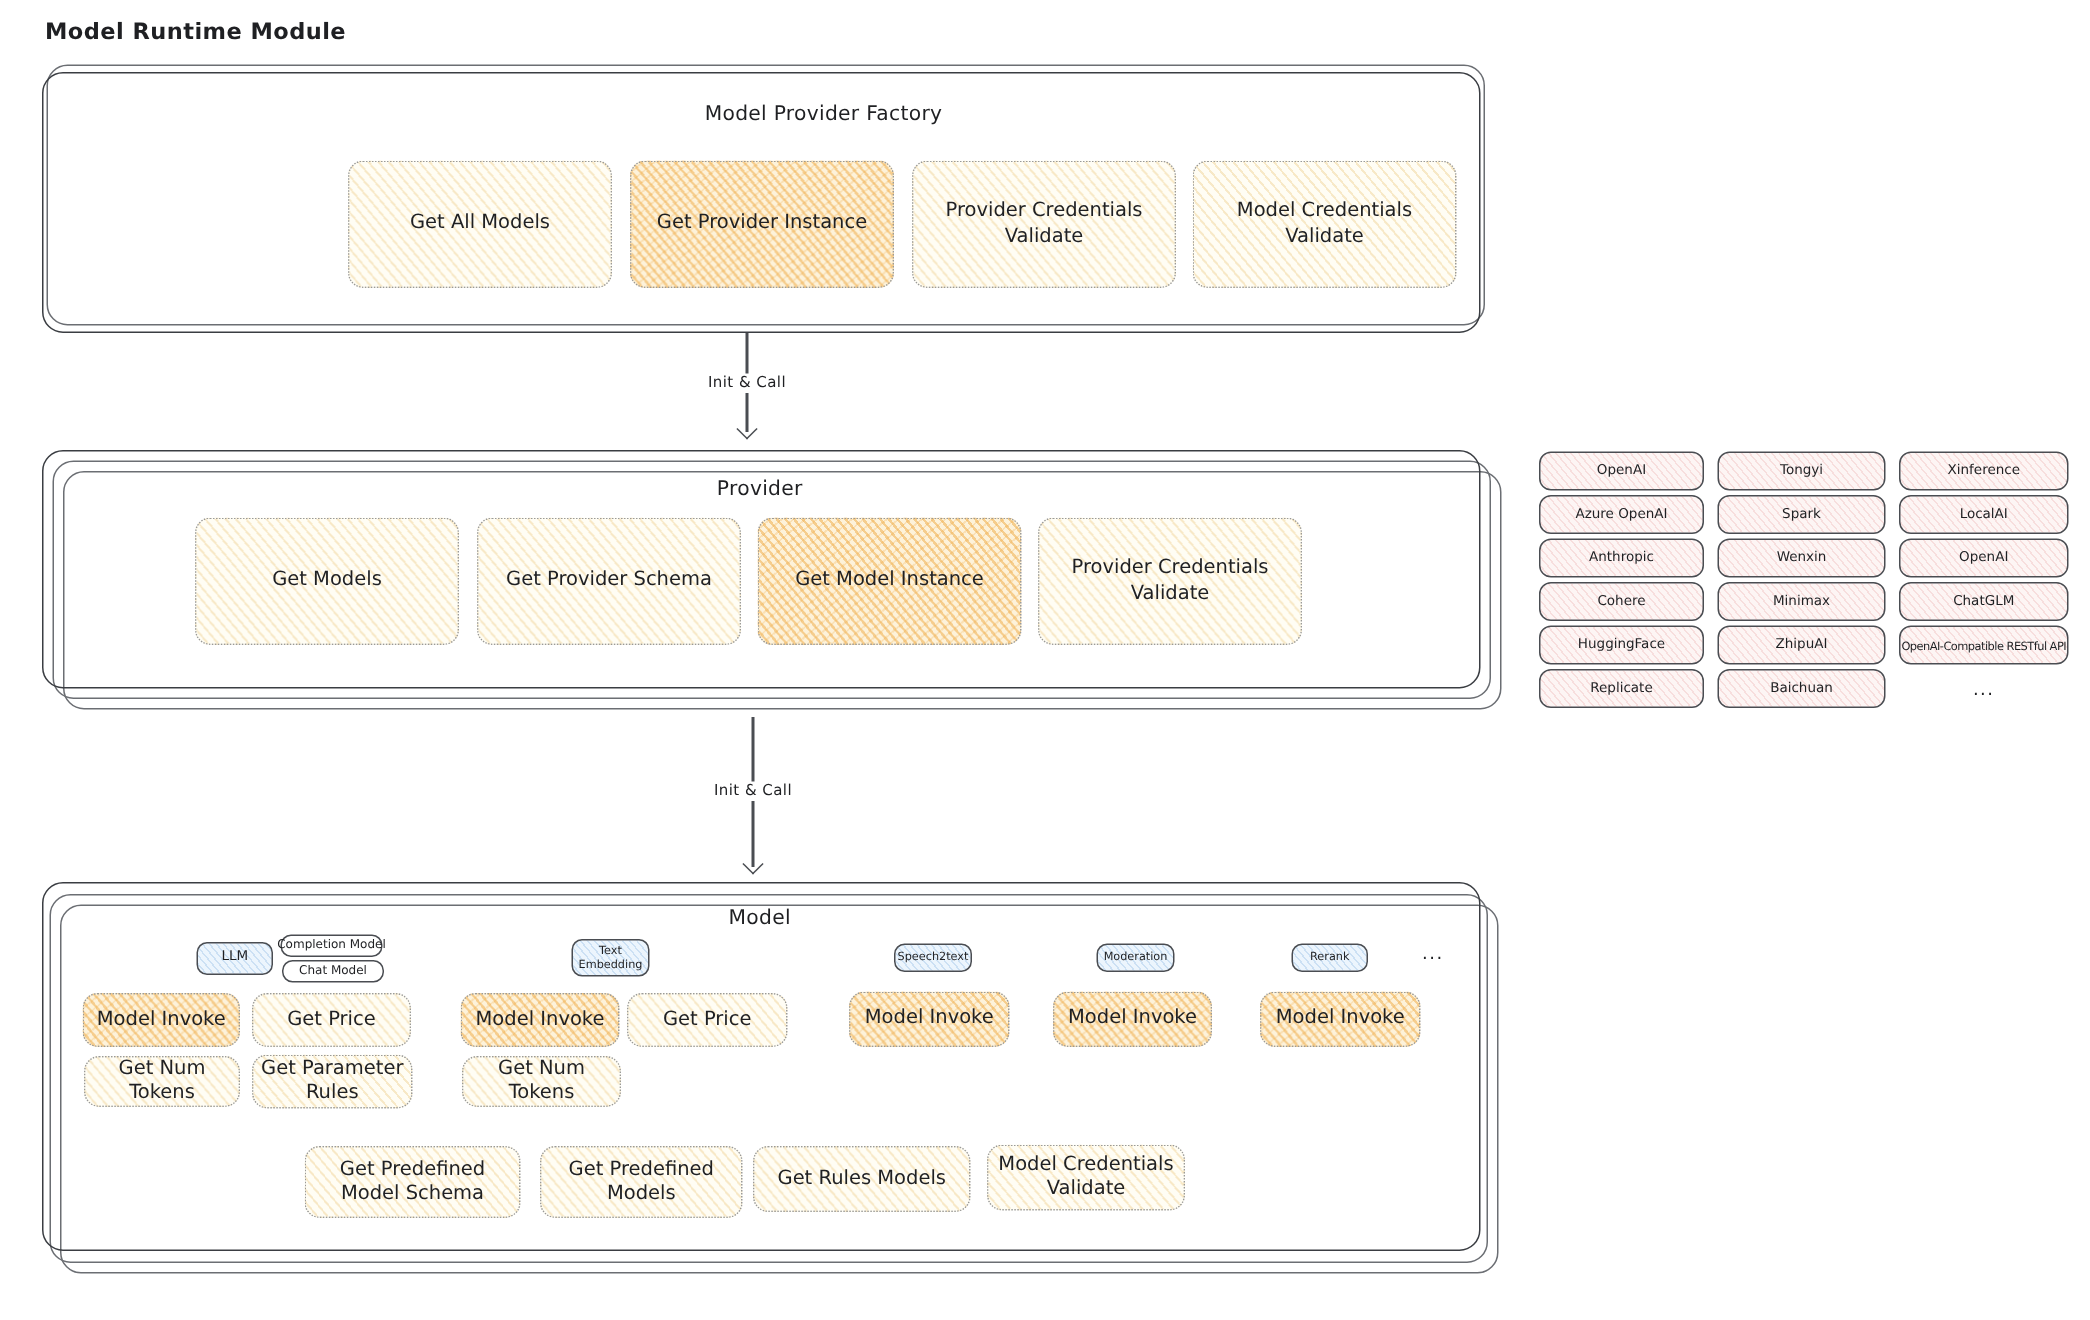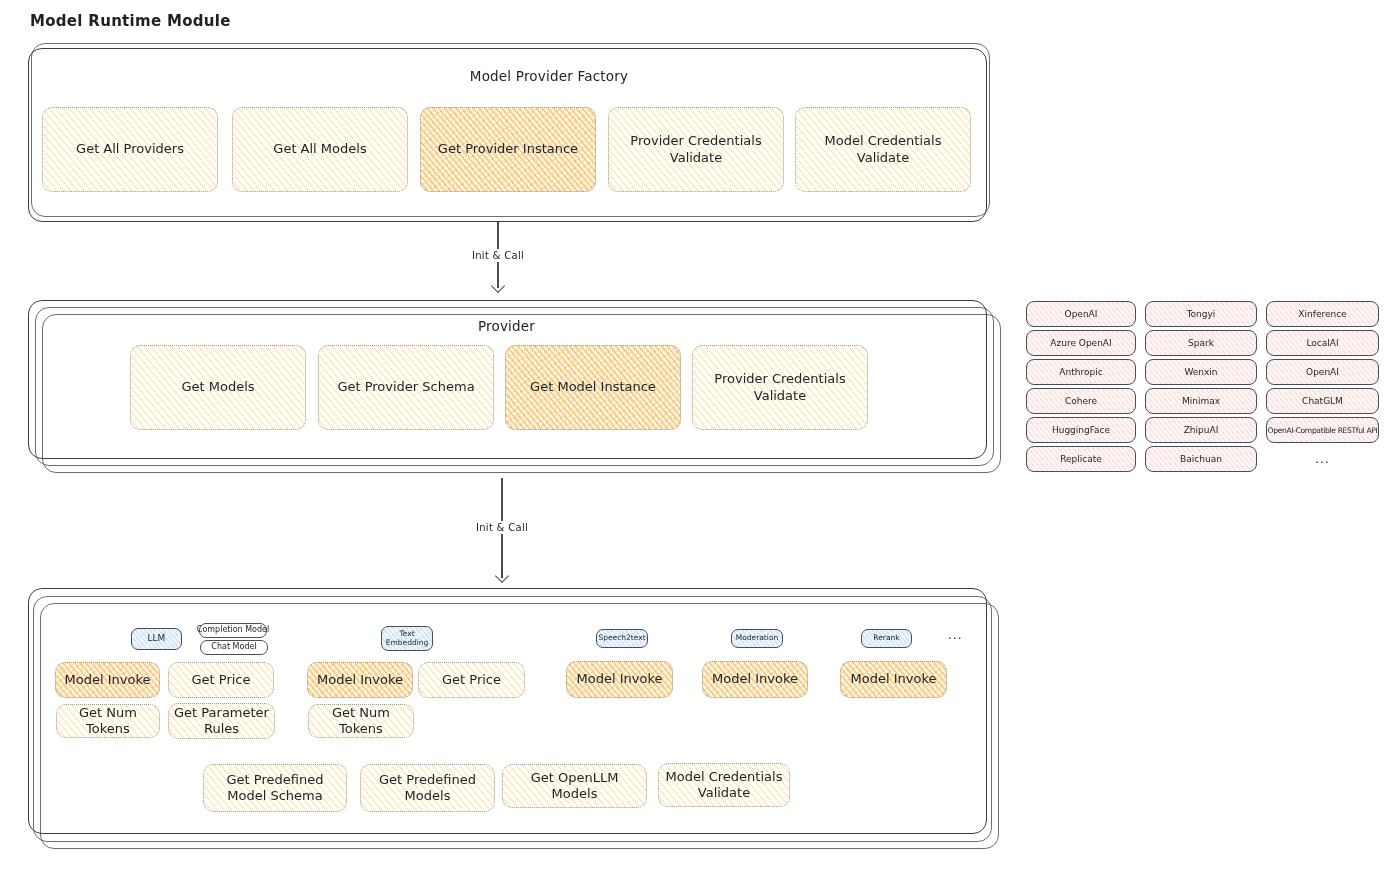--- a/index.html
+++ b/index.html
@@ -55,21 +55,21 @@
   
   .tab{
     position:absolute;border:1.3px solid #4a4d52;border-radius:7px;
     display:flex;align-items:center;justify-content:center;text-align:center;
     box-sizing:border-box;line-height:1.1;
   }
   .tab-blue{
     background-color:#ecf5fd;
     background-image:repeating-linear-gradient(50deg, rgba(120,170,220,0.28) 0 1px, transparent 1px 3.6px);
   }
-  .tab-white{background:#ffffff;white-space:nowrap;margin-left:12px;}
+  .tab-white{background:#ffffff;white-space:nowrap;}
   
   .arrow-line{position:absolute;width:1.5px;background:#4a4d52;}
   .arrow-head{
     position:absolute;width:9px;height:9px;
     border-left:1.6px solid #4a4d52;border-bottom:1.6px solid #4a4d52;
     transform:rotate(-45deg);
   }
   .arrow-label{
     position:absolute;transform:translateX(-50%);background:#ffffff;
     font-size:10px;padding:1px 5px;letter-spacing:.3px;
@@ -79,21 +79,20 @@
 </head>
 <body>
 
 <div class="canvas">
 
   <div class="page-title">Model Runtime Module</div>
 
   <div class="layer" style="left:31px;top:43px;width:957px;height:172px"></div>
   <div class="container" style="left:28px;top:48px;width:957px;height:172px"></div>
   <div class="ctitle" style="left:28px;top:68px;width:1042px">Model Provider Factory</div>
-  <div class="ybox" style="left:42px;top:107px;width:176px;height:85px">Get All Providers</div>
   <div class="ybox" style="left:232px;top:107px;width:176px;height:85px">Get All Models</div>
   <div class="ybox hl" style="left:420px;top:107px;width:176px;height:85px">Get Provider Instance</div>
   <div class="ybox" style="left:608px;top:107px;width:176px;height:85px">Provider Credentials Validate</div>
   <div class="ybox" style="left:795px;top:107px;width:176px;height:85px">Model Credentials Validate</div>
 
   <div class="arrow-line" style="left:497px;top:222px;height:66px"></div>
   <div class="arrow-head" style="left:493px;top:281px"></div>
   <div class="arrow-label" style="left:498px;top:249px">Init &amp; Call</div>
 
   <div class="layer" style="left:42px;top:314px;width:957px;height:157px"></div>
@@ -126,20 +125,21 @@
     <div class="dots">...</div>
   </div>
 
   <div class="arrow-line" style="left:501px;top:478px;height:100px"></div>
   <div class="arrow-head" style="left:497px;top:571px"></div>
   <div class="arrow-label" style="left:502px;top:521px">Init &amp; Call</div>
 
   <div class="layer" style="left:40px;top:603px;width:957px;height:244px"></div>
   <div class="layer" style="left:33px;top:596px;width:957px;height:244px"></div>
   <div class="container" style="left:28px;top:588px;width:957px;height:244px"></div>
+  <div class="ctitle" style="left:28px;top:604px;width:957px">Model</div>
 
   <div class="tab tab-blue" style="left:131px;top:628px;width:51px;height:22px;font-size:9px">LLM</div>
   <div class="tab tab-white" style="left:187px;top:623px;width:68px;height:15px;font-size:8px">Completion Model</div>
   <div class="tab tab-white" style="left:188px;top:640px;width:68px;height:15px;font-size:8px">Chat Model</div>
   <div class="tab tab-blue" style="left:381px;top:626px;width:52px;height:25px;font-size:7.5px;padding:11px">Text Embedding</div>
   <div class="tab tab-blue" style="left:596px;top:629px;width:52px;height:19px;font-size:7.5px">Speech2text</div>
   <div class="tab tab-blue" style="left:731px;top:629px;width:52px;height:19px;font-size:7.5px">Moderation</div>
   <div class="tab tab-blue" style="left:861px;top:629px;width:51px;height:19px;font-size:7.5px">Rerank</div>
   <div class="more-dots" style="left:948px;top:628px">...</div>
 
@@ -150,16 +150,16 @@
   <div class="ybox hl" style="left:566px;top:661px;width:107px;height:37px">Model Invoke</div>
   <div class="ybox hl" style="left:702px;top:661px;width:106px;height:37px">Model Invoke</div>
   <div class="ybox hl" style="left:840px;top:661px;width:107px;height:37px">Model Invoke</div>
 
   <div class="ybox" style="left:56px;top:704px;width:104px;height:34px">Get Num Tokens</div>
   <div class="ybox" style="left:168px;top:703px;width:107px;height:36px">Get Parameter Rules</div>
   <div class="ybox" style="left:308px;top:704px;width:106px;height:34px">Get Num Tokens</div>
 
   <div class="ybox" style="left:203px;top:764px;width:144px;height:48px">Get Predefined Model Schema</div>
   <div class="ybox" style="left:360px;top:764px;width:135px;height:48px">Get Predefined Models</div>
-  <div class="ybox" style="left:502px;top:764px;width:145px;height:44px">Get OpenLLM Models</div>
+  <div class="ybox" style="left:502px;top:764px;width:145px;height:44px">Get Rules Models</div>
   <div class="ybox" style="left:658px;top:763px;width:132px;height:44px">Model Credentials Validate</div>
 
 </div>
 
 </body></html>

